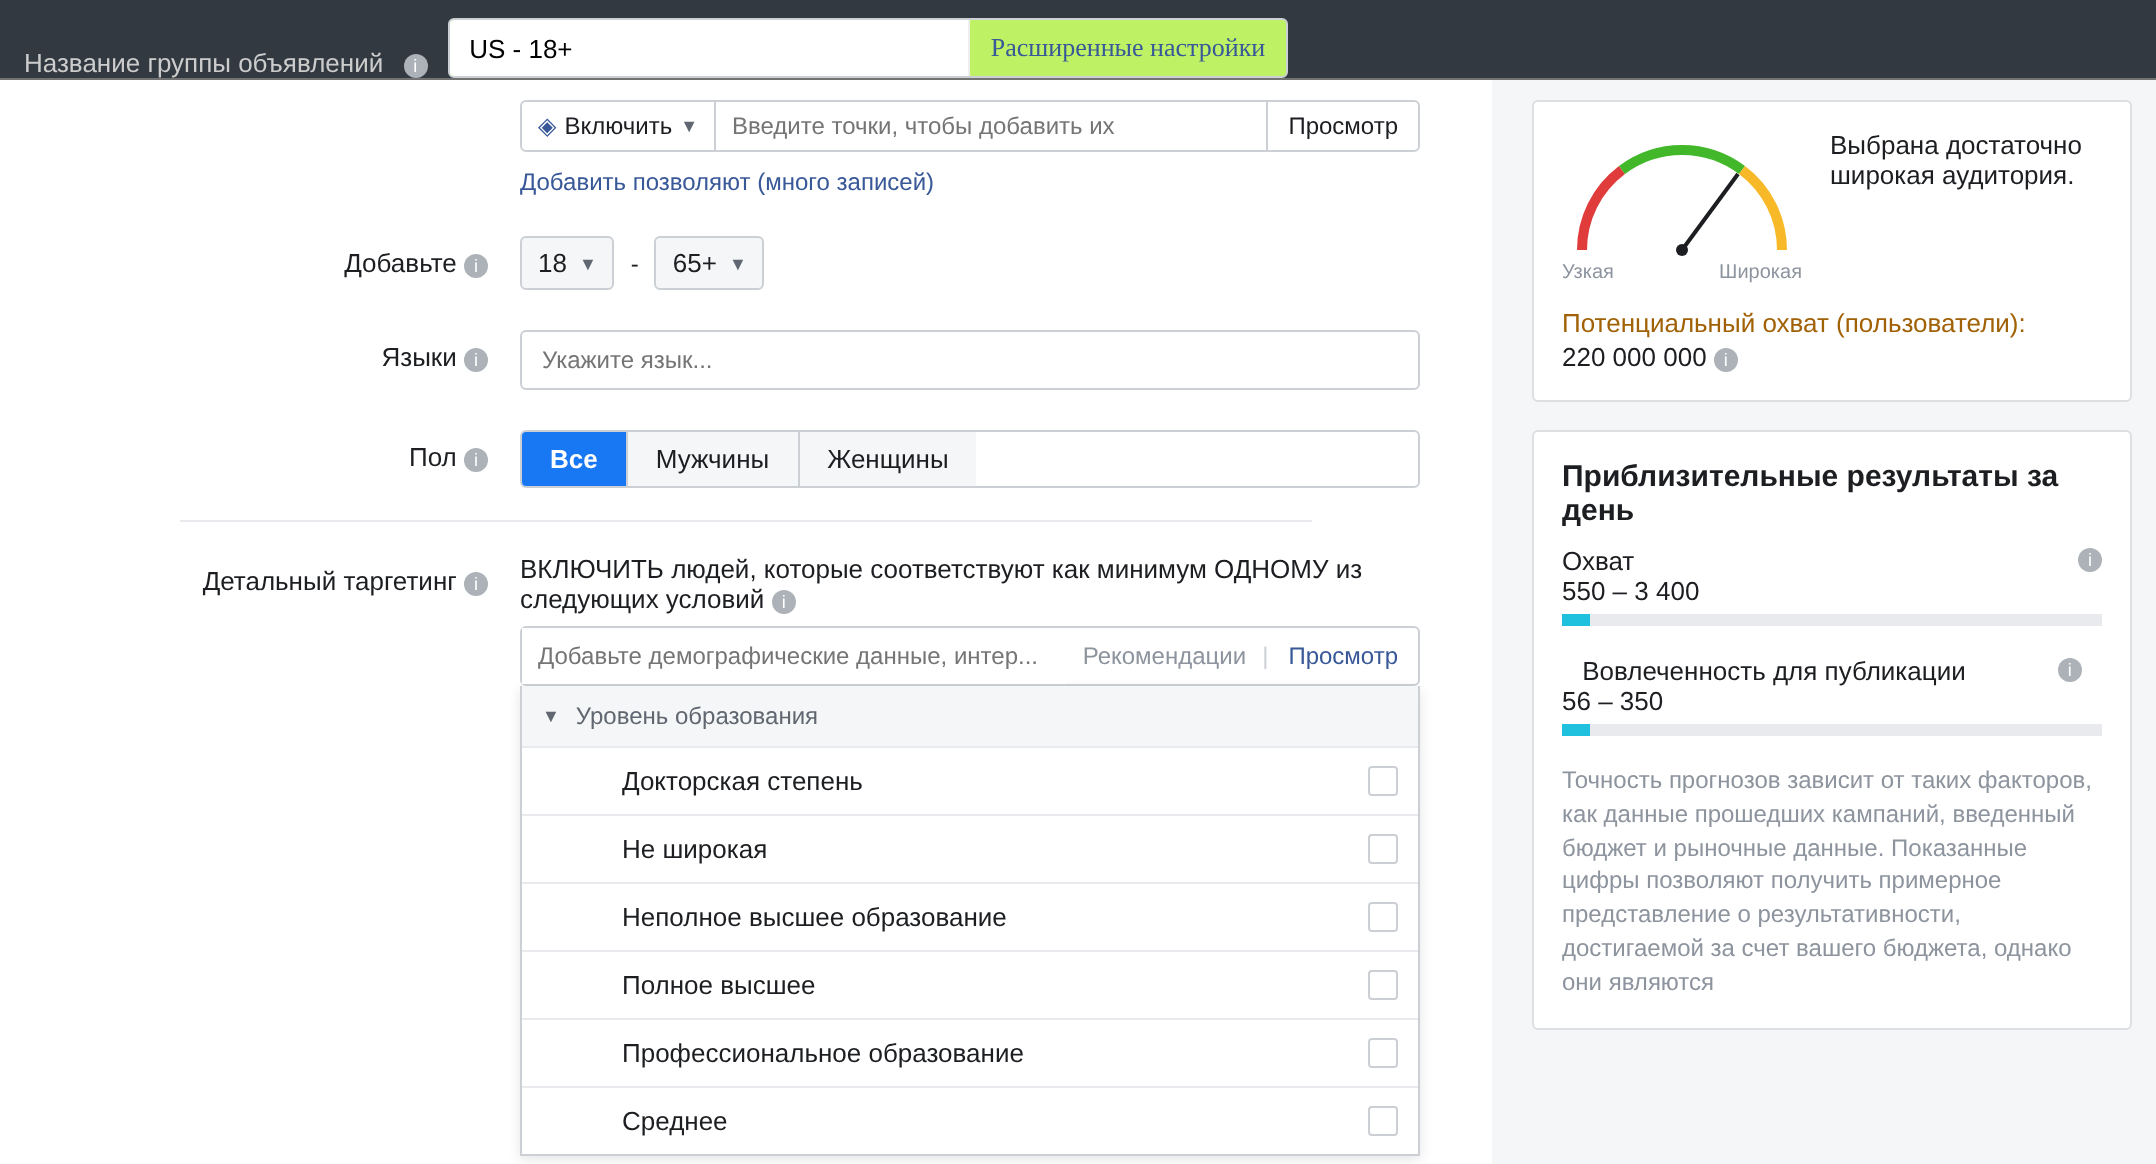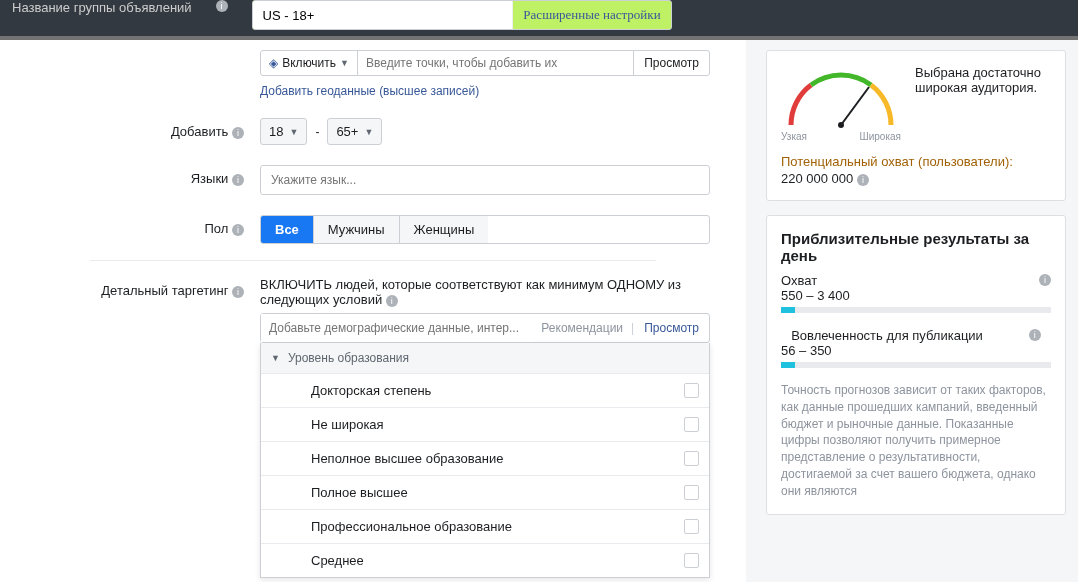--- a/index.html
+++ b/index.html
@@ -1,17 +1,17 @@
 <!DOCTYPE html>
 <html><head>
 <meta charset="utf-8">
 <style>
 * { box-sizing: border-box; margin: 0; padding: 0; }
 body { font-family: Helvetica, Arial, sans-serif; font-size: 12px; color: #1c1e21; background: #f5f6f7; }
-.topbar { background: #333940; color: #fff; height: 40px; display: flex; align-items: flex-start; padding: 0 12px; gap: 24px; border-bottom: 4px solid #737373; }
+.topbar { background: #333940; color: #fff; height: 40px; display: flex; align-items: flex-end; padding: 0 12px; gap: 10px; border-bottom: 1px solid #737373; }
 .topbar-label { color: #ccc; font-size: 13px; }
 .topbar-input { flex: 0 0 420px; display: flex; background: #bef264; border-radius: 3px; overflow: hidden; border:1px solid #ccd0d5; }
 .topbar-input input { flex:1; border:none; padding:6px 10px; font-size:13px; outline:none; }
 .topbar-input .adv { color:#385898; padding:6px 10px; font-size:13px; border-left:1px solid #eee; cursor:pointer;font-family:Liberation Serif, serif; }
 .main { display:flex; gap:20px; padding:0 12px 0 0; }
 .form-col { flex:1; background:#fff; padding:0 0 40px 0; }
 .side-col { width:300px; padding-top:10px; }
 .row { display:flex; align-items:flex-start; padding:10px 20px; }
 .row-label { width:240px; text-align:right; padding-right:16px; color:#1c1e21; font-size:13px; padding-top:6px; }
 .row-body { flex:1; max-width:450px; }
@@ -75,26 +75,26 @@
       <div class="row-body">
         <div class="loc-bar">
           <div class="loc-include">
             <span class="pin">◈</span>
             <span>Включить</span>
             <span class="caret">▼</span>
           </div>
           <input class="loc-input" placeholder="Введите точки, чтобы добавить их" style="">
           <div class="loc-browse">Просмотр</div>
         </div>
-        <span class="link-blue">Добавить геоданные (высшее записей)</span>
-      </div>
-    </div>
-
-    <div class="row">
-      <div class="row-label"><span>Добавить</span> <span class="info-ic">i</span></div>
+        <span class="link-blue">Добавить позволяют (много записей)</span>
+      </div>
+    </div>
+
+    <div class="row">
+      <div class="row-label"><span>Добавьте</span> <span class="info-ic">i</span></div>
       <div class="row-body">
         <div class="age-group">
           <div class="age-sel">
               <span>18</span>
               <span class="caret">▼</span>
             </div>
           <span>-</span>
           <div class="age-sel">
               <span>65+</span>
               <span class="caret">▼</span>

